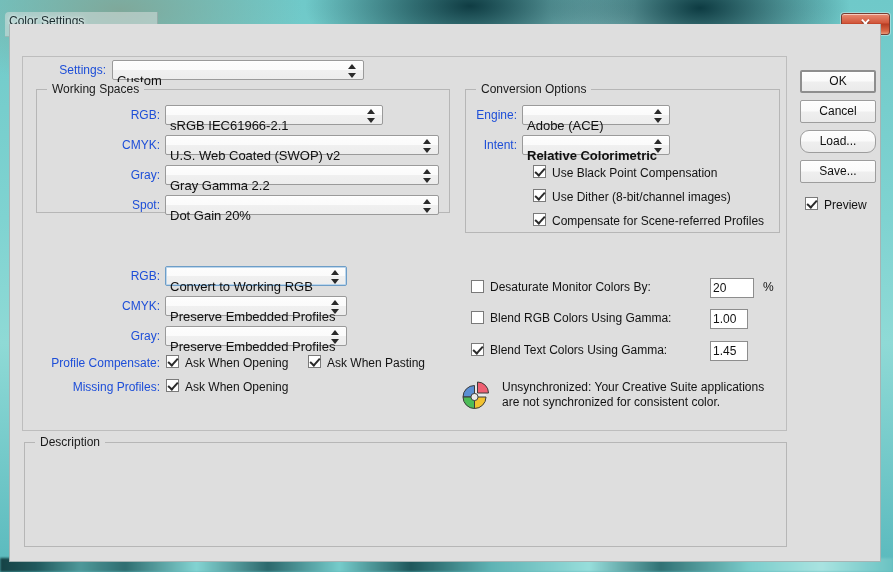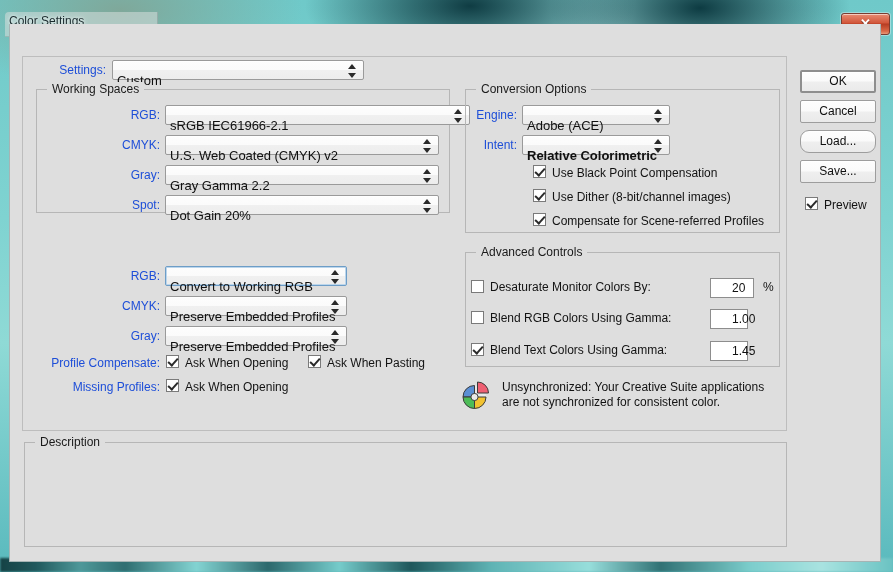--- a/index.html
+++ b/index.html
@@ -220,21 +220,21 @@
   
   .tfield {
     position: absolute;
     box-sizing: border-box;
     height: 20px;
     background: #ffffff;
     border: 1px solid #8d8d8d;
     font-size: 12px;
     color: #101010;
     line-height: 18px;
-    padding-left: 21px;
+    padding-left: 2px;
     cursor: text;
   }
 
   
   #sync-icon { position:absolute; left:450px; top:355px; width:32px; height:32px; }
   .sync-msg {
     position:absolute;
     font-size:12px; color:#131313;
     line-height:15px;
     white-space:nowrap;
@@ -266,28 +266,28 @@
     <div class="combo" style="left:102px; top:36px; width:252px;">
       <div class="ctext">Custom</div>
       <div class="spin"></div>
     </div>
 
     <div class="group" style="left:26px; top:65px; width:414px; height:124px;">
       <div class="legend">Working Spaces</div>
     </div>
 
     <div class="lbl" style="left:60px; top:84px; width:90px;">RGB:</div>
-    <div class="combo" style="left:155px; top:81px; width:305px;">
+    <div class="combo" style="left:155px; top:81px; width:218px;">
       <div class="ctext">sRGB IEC61966-2.1</div>
       <div class="spin"></div>
     </div>
 
     <div class="lbl" style="left:60px; top:114px; width:90px;">CMYK:</div>
     <div class="combo" style="left:155px; top:111px; width:274px;">
-      <div class="ctext">U.S. Web Coated (CMYK) v2</div>
+      <div class="ctext">U.S. Web Coated (SWOP) v2</div>
       <div class="spin"></div>
     </div>
 
     <div class="lbl" style="left:60px; top:144px; width:90px;">Gray:</div>
     <div class="combo" style="left:155px; top:141px; width:274px;">
       <div class="ctext">Gray Gamma 2.2</div>
       <div class="spin"></div>
     </div>
 
     <div class="lbl" style="left:60px; top:174px; width:90px;">Spot:</div>
@@ -343,23 +343,20 @@
 
     <div class="cb checked" style="left:523px; top:141px;"></div>
     <div class="cbl" style="left:542px; top:142px;">Use Black Point Compensation</div>
 
     <div class="cb checked" style="left:523px; top:165px;"></div>
     <div class="cbl" style="left:542px; top:166px;">Use Dither (8-bit/channel images)</div>
 
     <div class="cb checked" style="left:523px; top:189px;"></div>
     <div class="cbl" style="left:542px; top:190px;">Compensate for Scene-referred Profiles</div>
 
-    <div class="group" style="left:455px; top:228px; width:315px; height:115px;">
-      <div class="legend">Advanced Controls</div>
-    </div>
 
     <div class="cb" style="left:461px; top:256px;"></div>
     <div class="cbl" style="left:480px; top:256px;">Desaturate Monitor Colors By:</div>
     <div class="tfield" style="left:700px; top:254px; width:44px;">20</div>
     <div class="cbl" style="left:753px; top:256px;">%</div>
 
     <div class="cb" style="left:461px; top:287px;"></div>
     <div class="cbl" style="left:480px; top:287px;">Blend RGB Colors Using Gamma:</div>
     <div class="tfield" style="left:700px; top:285px; width:38px;">1.00</div>
 

